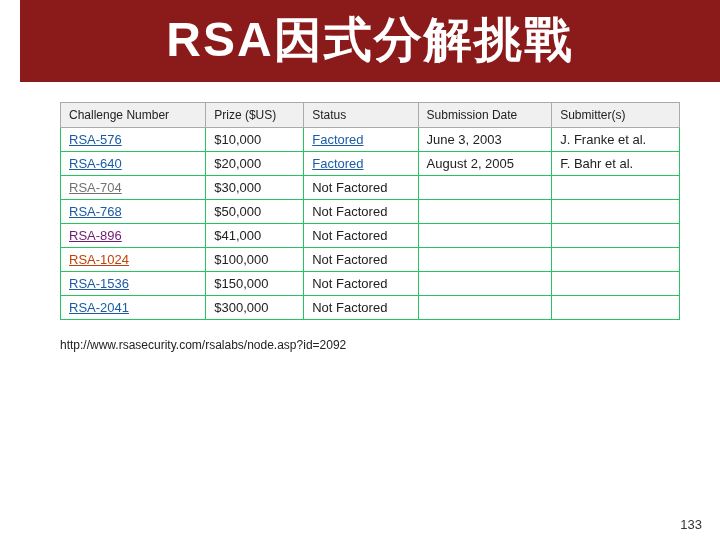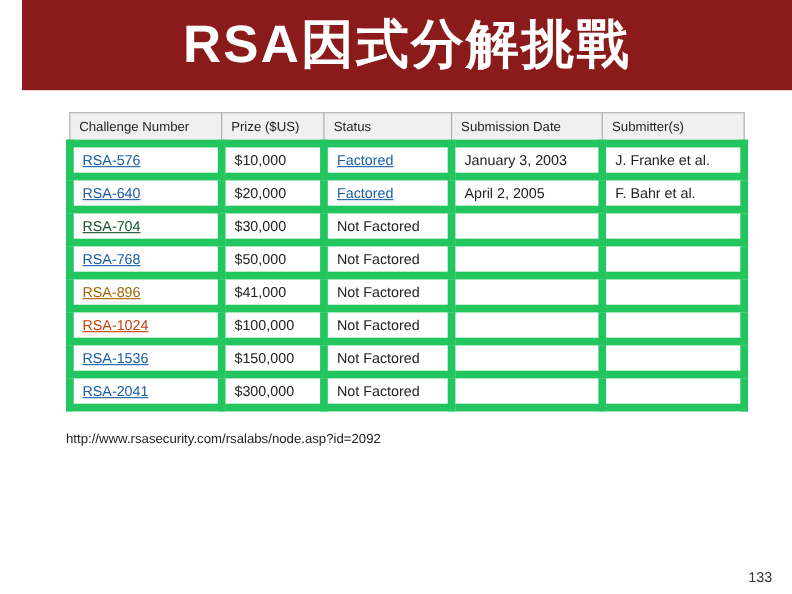--- a/index.html
+++ b/index.html
@@ -60,21 +60,21 @@
       background: #f0f0f0;
       border: 1px solid #aaa;
       padding: 5px 8px;
       text-align: left;
       font-weight: normal;
       color: #222;
       font-size: 12px;
     }
 
     td {
-      border: 7px solid #22c55e;
+      border: 1px solid #22c55e;
       padding: 4px 8px;
       color: #222;
       font-size: 13px;
       vertical-align: middle;
     }
 
     td.link-cell a, .link-cell {
       color: #1a5da6;
       text-decoration: underline;
       cursor: pointer;
@@ -122,46 +122,46 @@
           <th>Status</th>
           <th>Submission Date</th>
           <th>Submitter(s)</th>
         </tr>
       </thead>
       <tbody id="table-body">
       <tr>
             <td class="link-cell" style="color: rgb(26, 93, 166); text-decoration: underline;">RSA-576</td>
             <td>$10,000</td>
             <td class="factored-link">Factored</td>
-            <td>January 3, 2003</td>
+            <td>June 3, 2003</td>
             <td>J. Franke et al.</td>
           </tr>
           <tr>
             <td class="link-cell" style="color: rgb(26, 93, 166); text-decoration: underline;">RSA-640</td>
             <td>$20,000</td>
             <td class="factored-link">Factored</td>
-            <td>April 2, 2005</td>
+            <td>August 2, 2005</td>
             <td>F. Bahr et al.</td>
           </tr>
           <tr>
-            <td class="link-cell" style="color: #14532d; text-decoration: underline;">RSA-704</td>
+            <td class="link-cell" style="color: #737373; text-decoration: underline;">RSA-704</td>
             <td>$30,000</td>
             <td class="not-factored">Not Factored</td>
             <td></td>
             <td></td>
           </tr>
           <tr>
             <td class="link-cell" style="color: rgb(26, 93, 166); text-decoration: underline;">RSA-768</td>
             <td>$50,000</td>
             <td class="not-factored">Not Factored</td>
             <td></td>
             <td></td>
           </tr>
           <tr>
-            <td class="link-cell" style="color: #a16207; text-decoration: underline;">RSA-896</td>
+            <td class="link-cell" style="color: #701a75; text-decoration: underline;">RSA-896</td>
             <td>$41,000</td>
             <td class="not-factored">Not Factored</td>
             <td></td>
             <td></td>
           </tr>
           <tr>
             <td class="link-cell" style="color: #c2410c; text-decoration: underline;">RSA-1024</td>
             <td>$100,000</td>
             <td class="not-factored">Not Factored</td>
             <td></td>

